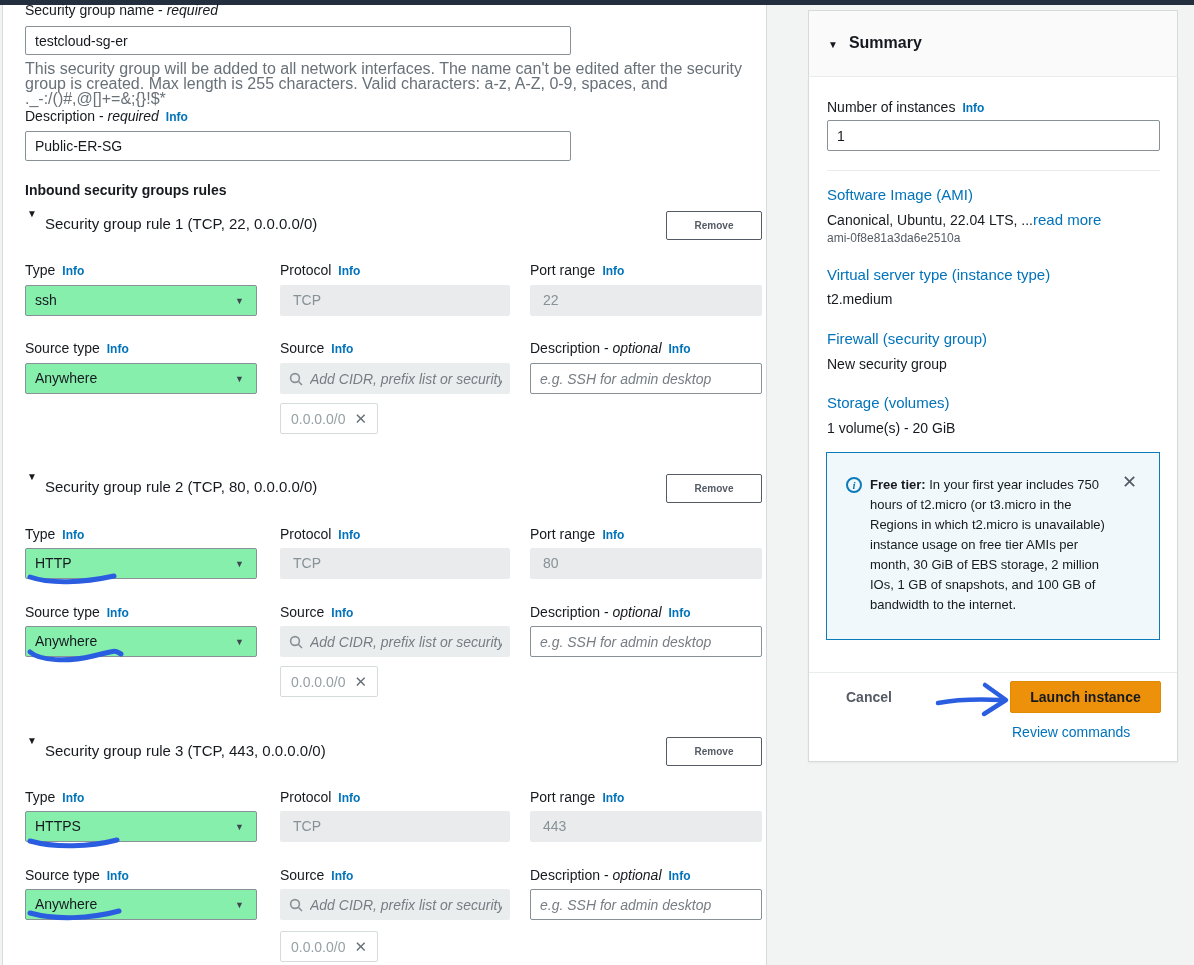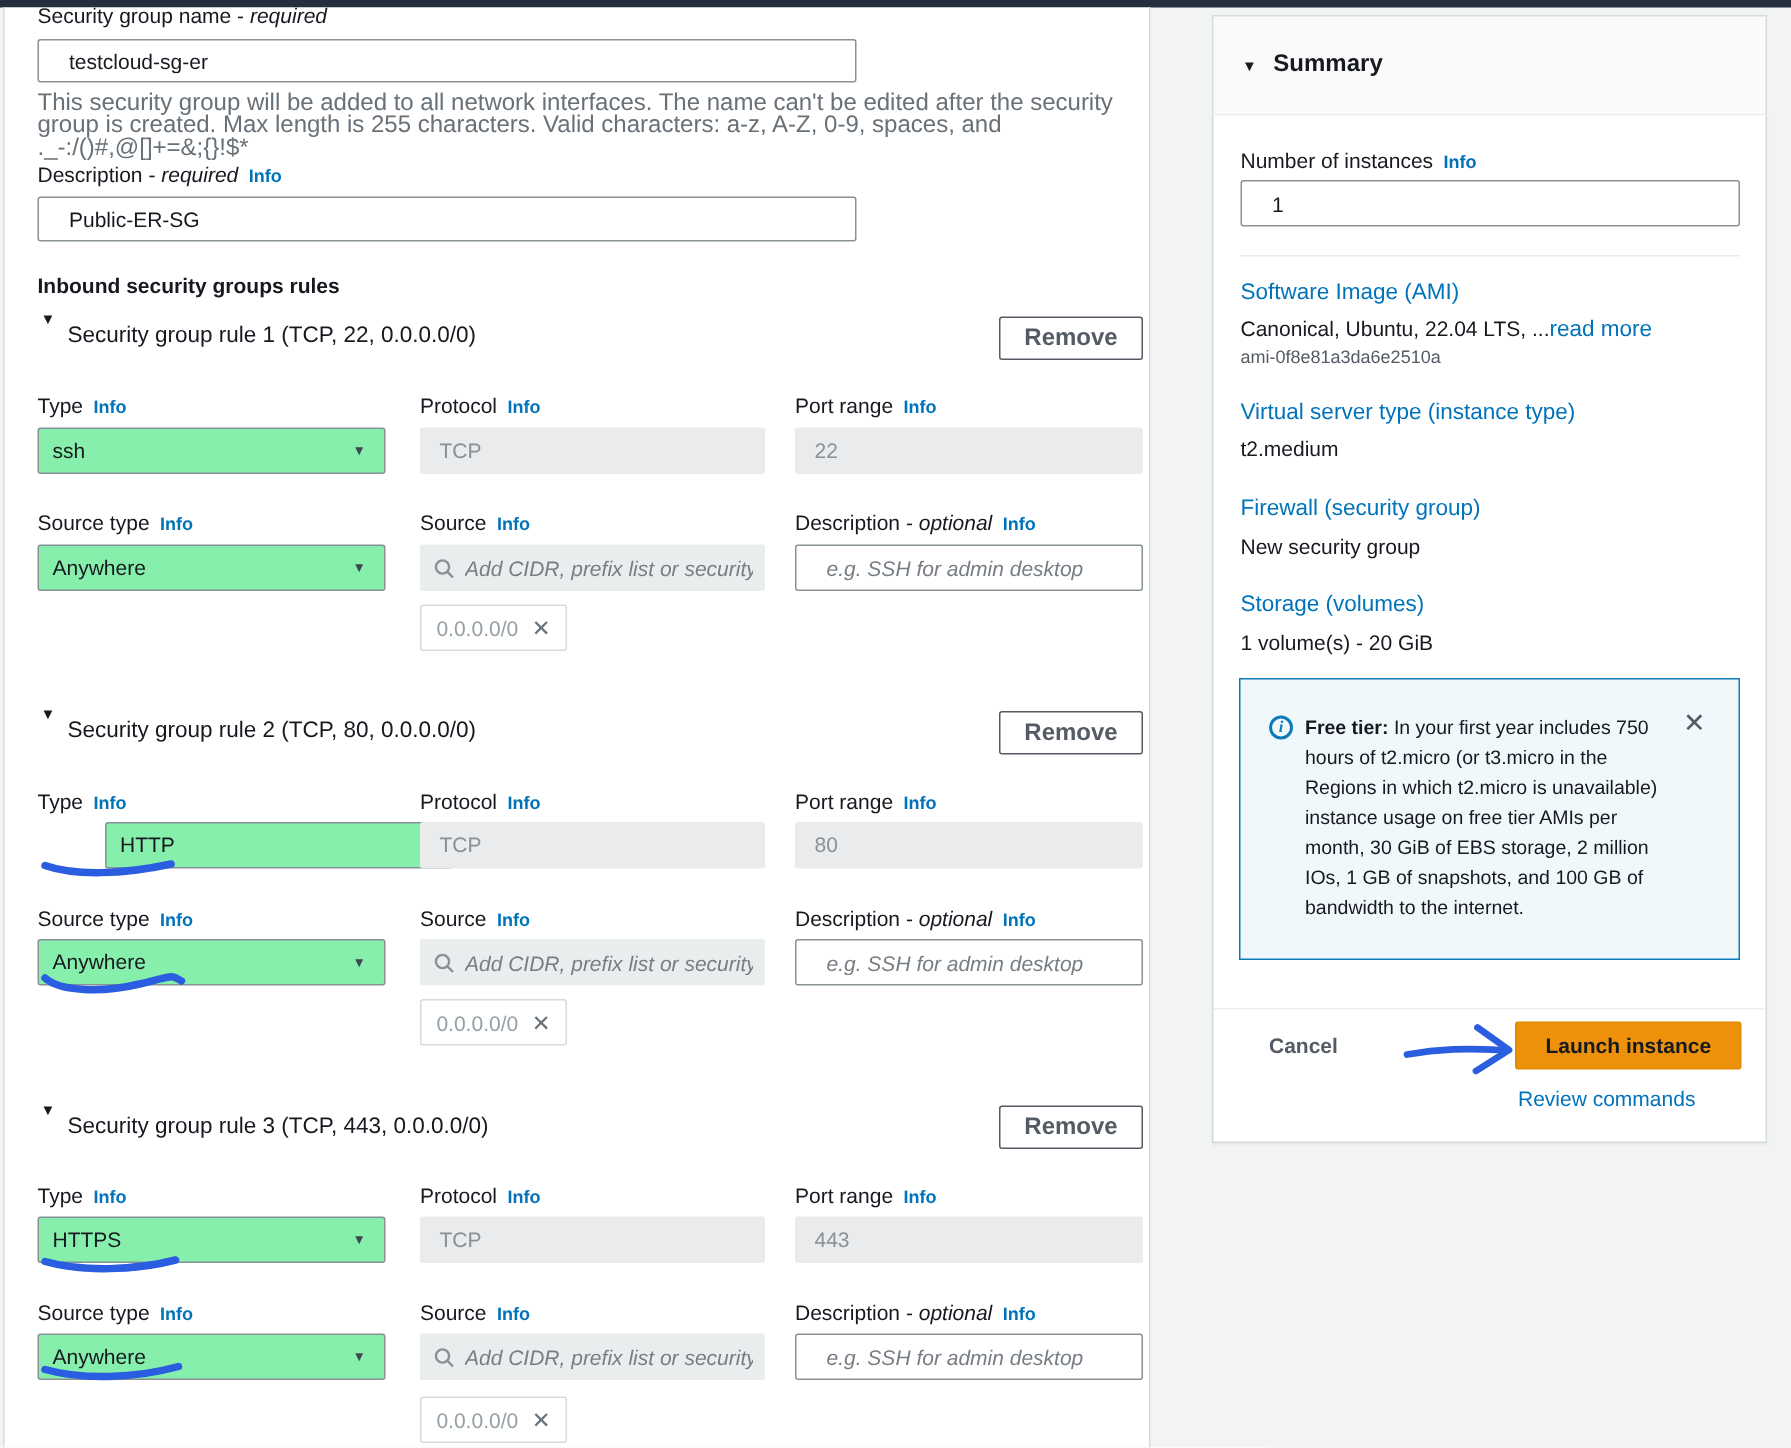--- a/index.html
+++ b/index.html
@@ -15,29 +15,29 @@
   .page{position:relative;width:1194px;height:965px;overflow:hidden;}
   .abs{position:absolute;}
   .topbar{left:0;top:0;width:1194px;height:5px;background:var(--topbar);}
   .left-card{left:2px;top:5px;width:765px;height:960px;background:#fff;border-left:1px solid var(--card-border);border-right:1px solid var(--card-border);}
   .sum-card{left:808px;top:10px;width:370px;height:752px;background:#fff;border:1px solid var(--card-border);box-shadow:0 1px 2px rgba(0,0,0,.05);}
   .sum-header{left:808px;top:10px;width:370px;height:67px;background:var(--header-bg);border:1px solid var(--card-border);border-bottom:1px solid #eaeded;}
   .lbl{font-size:14px;color:var(--text);white-space:nowrap;}
   .lbl em{font-style:italic;}
   .info{color:var(--link-blue);font-size:12px;font-weight:700;margin-left:7px;cursor:pointer;}
   .help{font-size:16px;line-height:15px;color:var(--help-gray);}
-  .tinput{border:1px solid var(--input-border);border-radius:2px;background:#fff;font-size:14px;color:var(--text);padding:0 20px;font-family:"Liberation Sans",sans-serif;outline:none;}
+  .tinput{border:1px solid var(--input-border);border-radius:2px;background:#fff;font-size:14px;color:var(--text);padding:0 9px;font-family:"Liberation Sans",sans-serif;outline:none;}
   input.ph::placeholder{font-style:italic;color:#767d84;opacity:1;}
   .sel{border:1px solid var(--input-border);border-radius:2px;background:#86efac;font-size:14px;color:var(--text);padding:0 9px;cursor:pointer;}
   .sel .caret{position:absolute;right:12px;top:50%;transform:translateY(-50%);font-size:9px;color:#414750;}
   .dis{background:var(--disabled-bg);border:none;border-radius:2px;font-size:14px;color:var(--disabled-text);padding:0 13px;}
   .search{background:var(--search-bg);border:none;border-radius:2px;font-size:14px;color:var(--text);padding:0 8px 0 30px;width:100%;height:100%;font-family:"Liberation Sans",sans-serif;outline:none;}
   .tag{border:1px solid var(--card-border);border-radius:2px;background:#fff;font-size:14px;color:var(--tag-text);display:flex;align-items:center;justify-content:center;gap:9px;}
   .tag .x{color:#687078;font-size:15px;cursor:pointer;}
-  .rmbtn{border:1px solid var(--btn-gray);border-radius:2px;background:#fff;color:var(--btn-gray);font-weight:700;font-size:16px;display:flex;align-items:center;justify-content:center;cursor:pointer;font-family:"Liberation Sans",sans-serif;}
+  .rmbtn{border:1px solid var(--btn-gray);border-radius:2px;background:#fff;color:var(--btn-gray);font-weight:700;font-size:10px;display:flex;align-items:center;justify-content:center;cursor:pointer;font-family:"Liberation Sans",sans-serif;}
   .rule-tri{font-size:10px;color:var(--text);cursor:pointer;}
   .rule-title{font-size:15px;color:var(--text);}
   .heading{font-size:14px;font-weight:700;}
   .sum-title{font-size:16px;font-weight:700;}
   .slink{font-size:15px;color:var(--link-blue);cursor:pointer;white-space:nowrap;}
   .sval{font-size:14px;color:var(--text);white-space:nowrap;}
   .sami{font-size:12px;color:#545b64;}
   .divider{height:1px;background:#eaeded;}
   .ftbox{background:var(--info-bg);border:1px solid var(--info-border);}
   .fttext{font-size:13px;line-height:20px;color:var(--text);}
@@ -93,21 +93,21 @@
       <span>0.0.0.0/0</span>
       <span class="x">✕</span>
     </div>
 
   <span class="abs rule-tri" style="left:27px;top:471px;">▼</span>
   <div class="abs rule-title" style="left:45px;top:478px;">Security group rule 2 (TCP, 80, 0.0.0.0/0)</div>
   <div class="abs rmbtn" style="left:666px;top:474px;width:96px;height:29px;">Remove</div>
   <div class="abs lbl" style="left:25px;top:526px;"><span>Type</span><span class="info">Info</span></div>
   <div class="abs lbl" style="left:280px;top:526px;"><span>Protocol</span><span class="info">Info</span></div>
   <div class="abs lbl" style="left:530px;top:526px;"><span>Port range</span><span class="info">Info</span></div>
-  <div class="abs sel" style="left:25px;top:548px;width:232px;height:31px;line-height:29px;margin-left:45px;"><span>HTTP</span><span class="caret">▼</span></div>
+  <div class="abs sel" style="left:25px;top:548px;width:232px;height:31px;line-height:29px;"><span>HTTP</span><span class="caret">▼</span></div>
   <div class="abs dis" style="left:280px;top:548px;width:230px;height:31px;line-height:31px;">TCP</div>
   <div class="abs dis" style="left:530px;top:548px;width:232px;height:31px;line-height:31px;">80</div>
   <div class="abs lbl" style="left:25px;top:604px;"><span>Source type</span><span class="info">Info</span></div>
   <div class="abs lbl" style="left:280px;top:604px;"><span>Source</span><span class="info">Info</span></div>
   <div class="abs lbl" style="left:530px;top:604px;"><span>Description - </span><em>optional</em><span class="info">Info</span></div>
   <div class="abs sel" style="left:25px;top:626px;width:232px;height:31px;line-height:29px;"><span>Anywhere</span><span class="caret">▼</span></div>
   <div class="abs" style="left:280px;top:626px;width:230px;height:31px;">
     <svg class="sicon" width="14" height="14" viewBox="0 0 14 14">
         <circle cx="6" cy="6" r="4.4" fill="none" stroke="#879196" stroke-width="1.6"></circle>
         <line x1="9.3" y1="9.3" x2="13" y2="13" stroke="#879196" stroke-width="1.6"></line>

